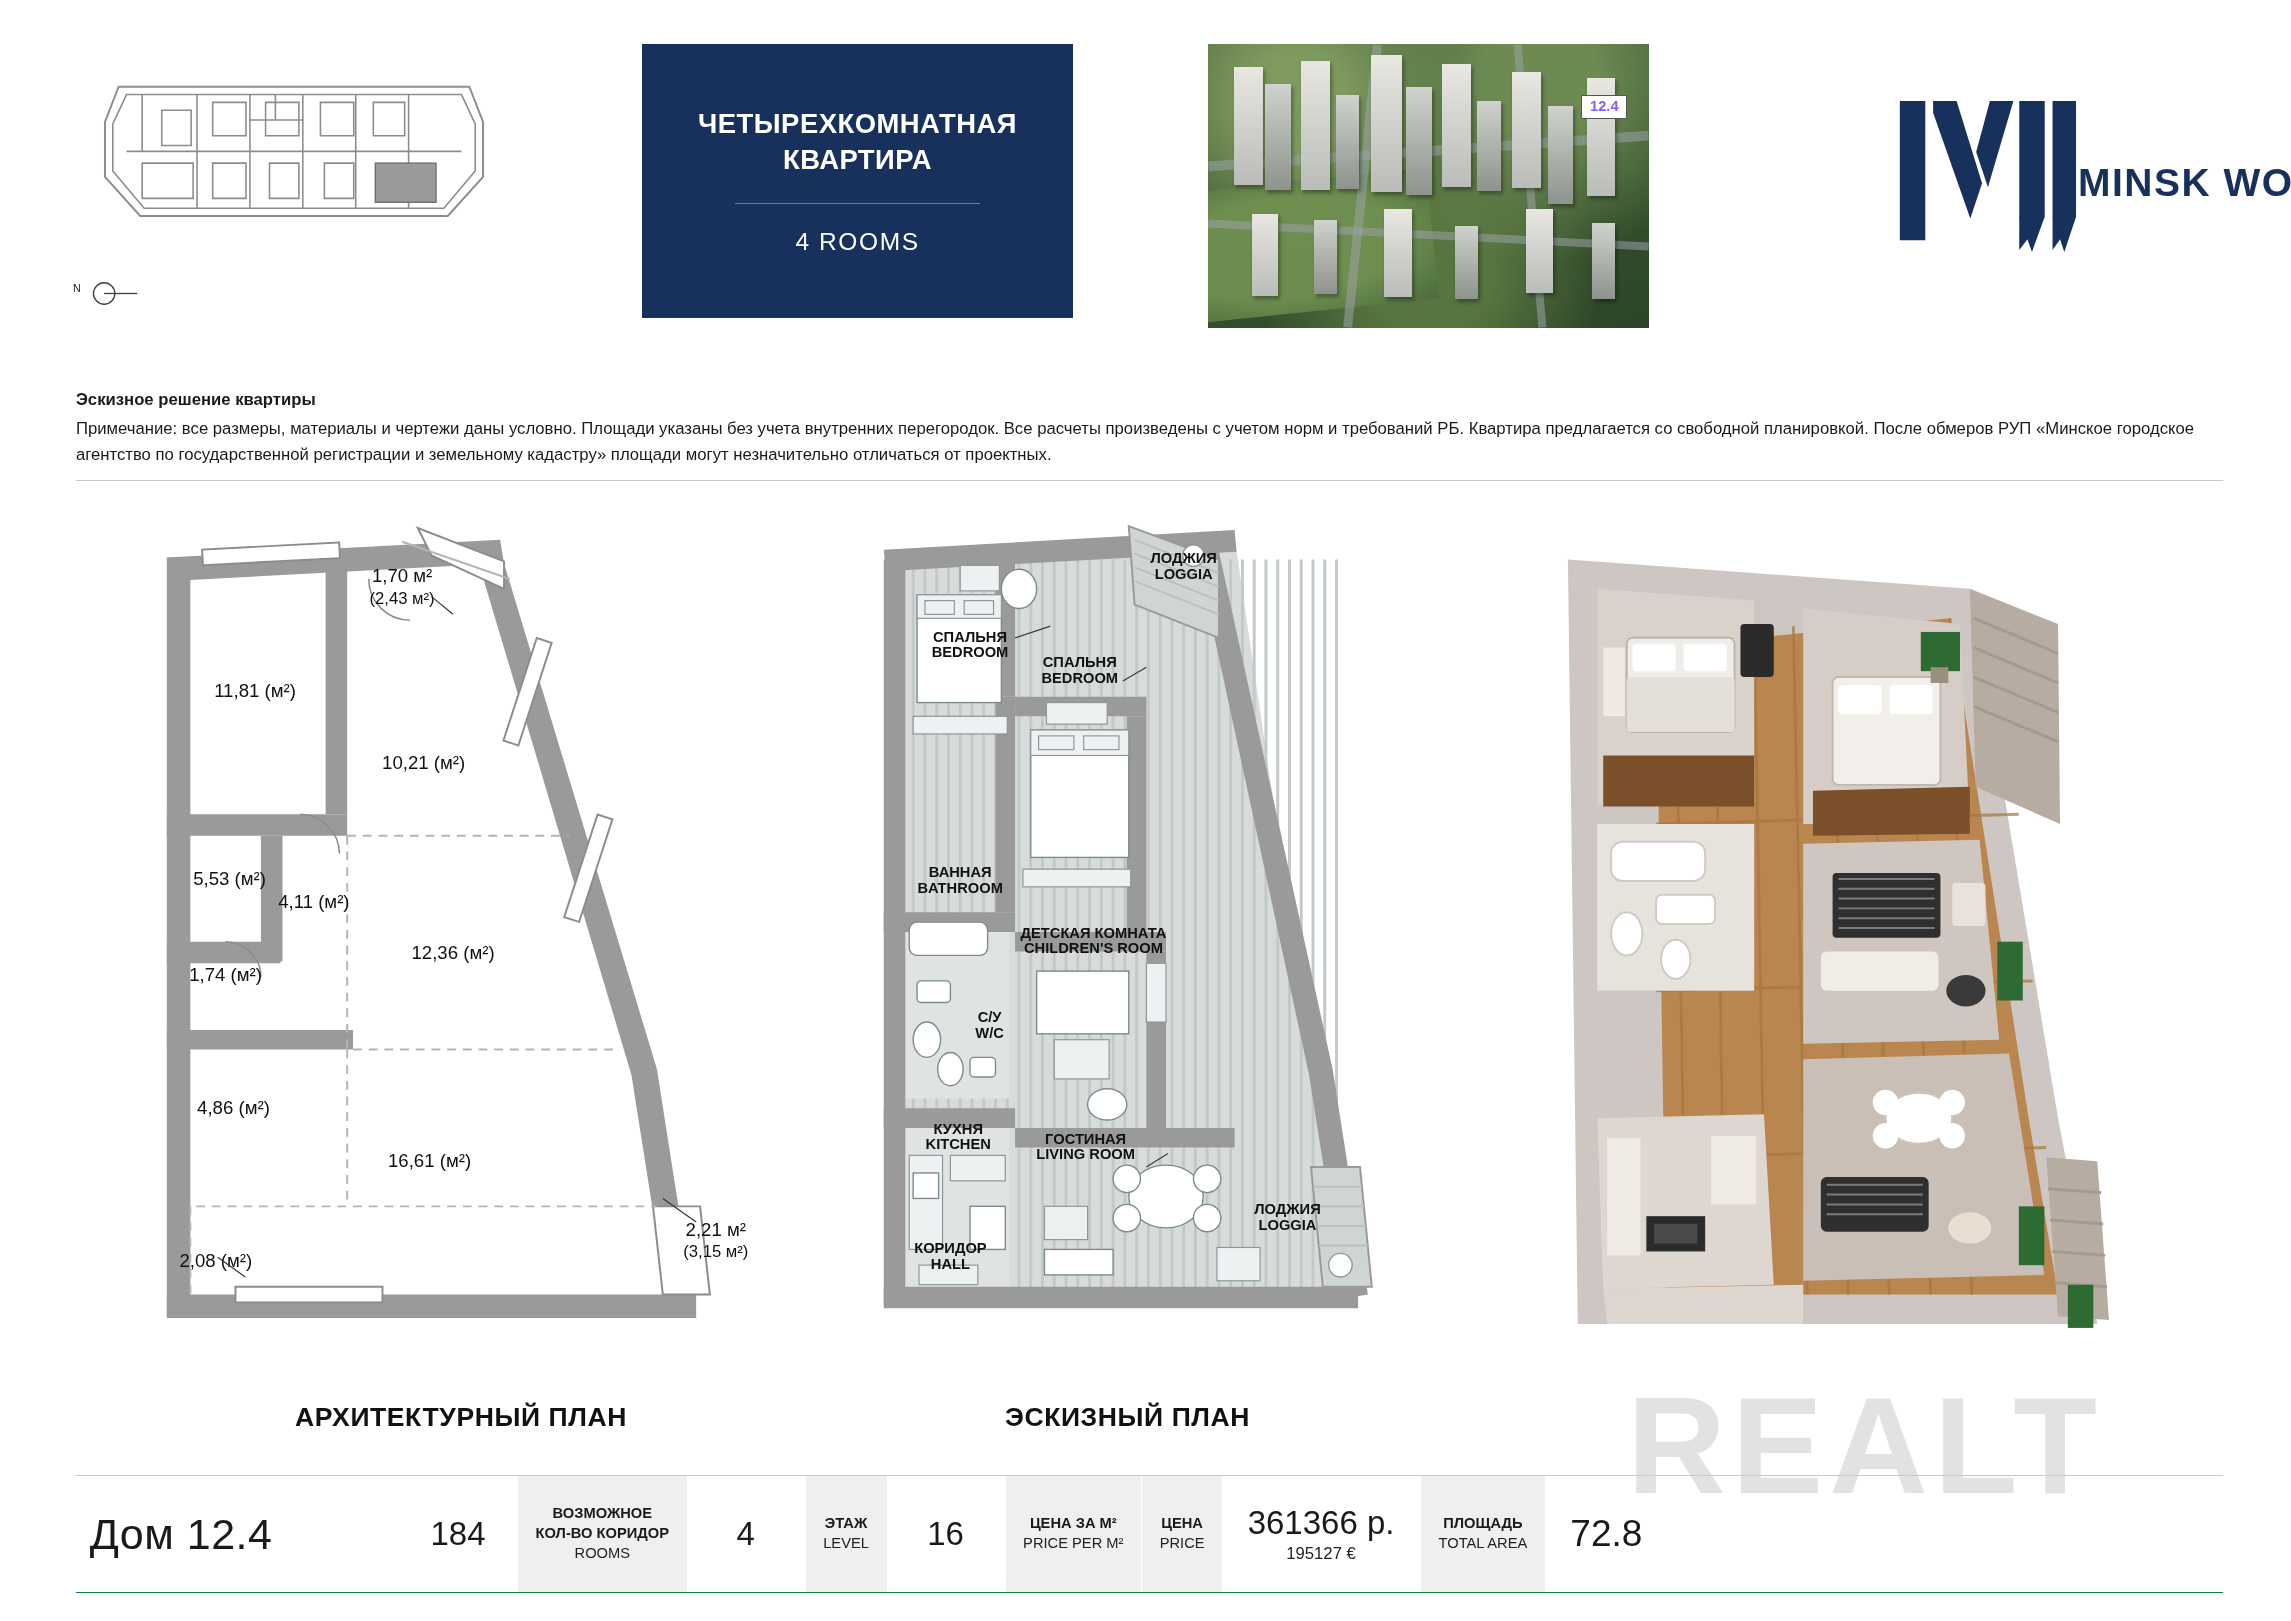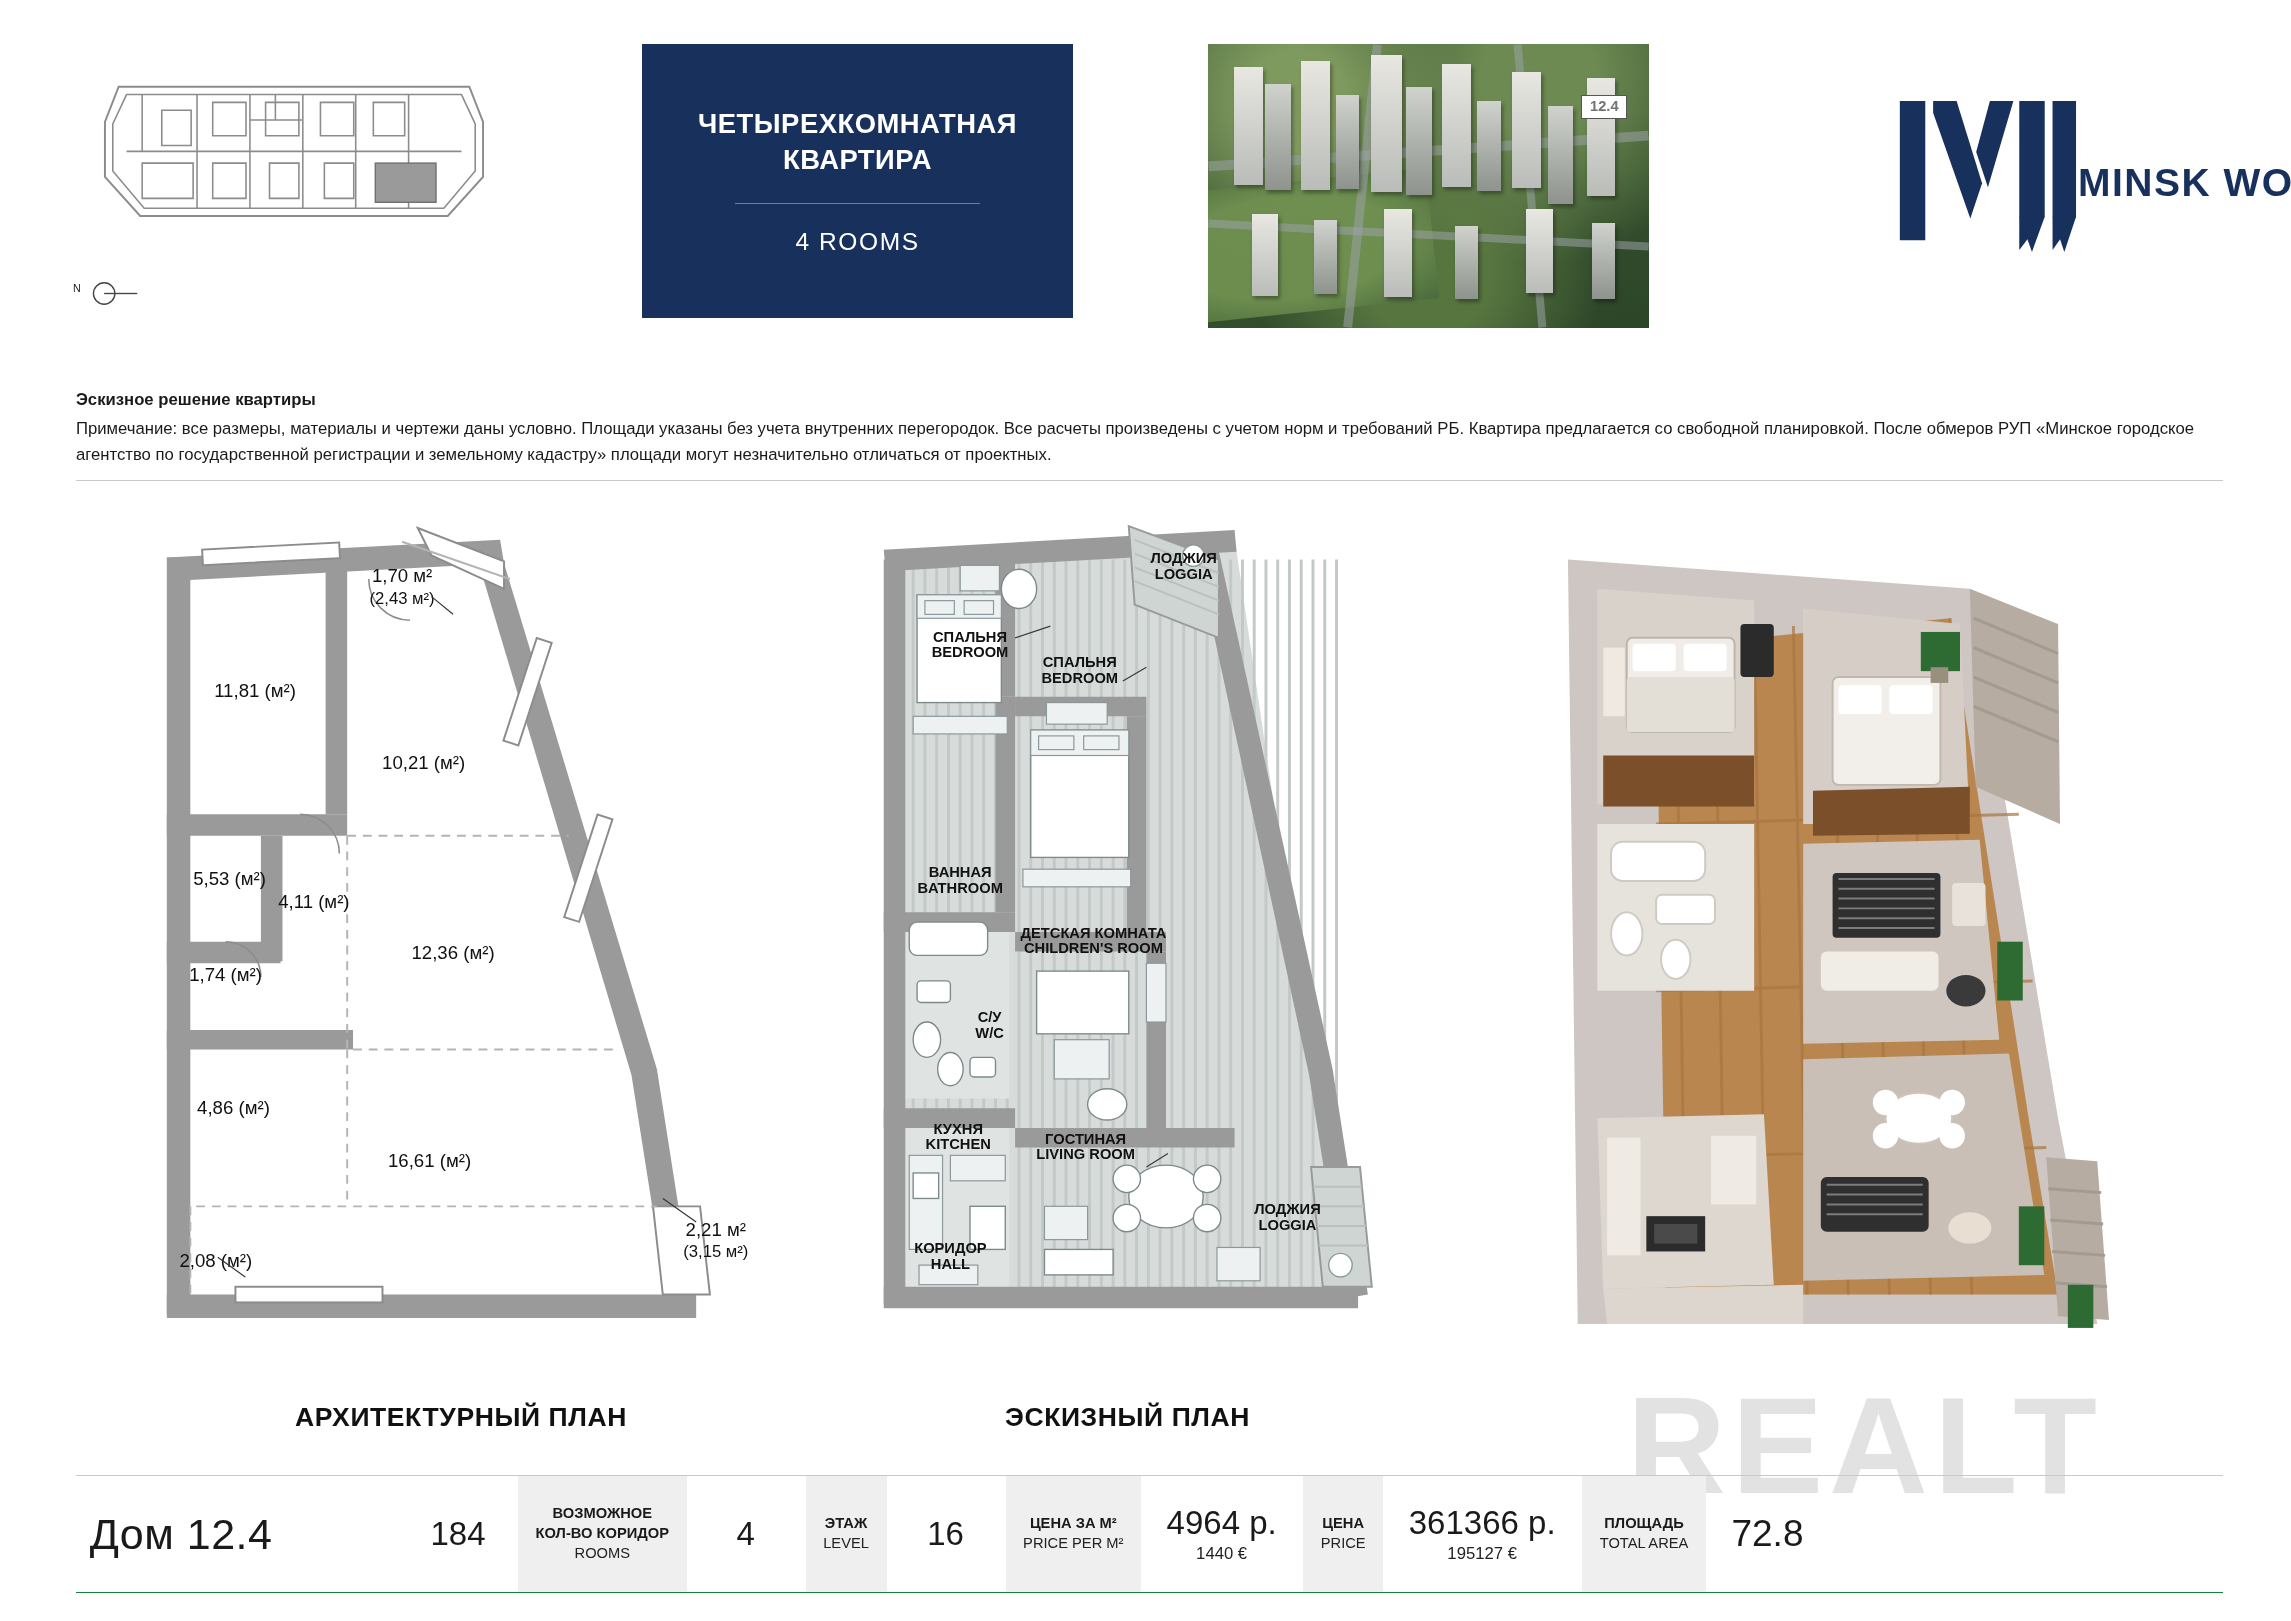--- a/index.html
+++ b/index.html
@@ -76,21 +76,21 @@
   .aerial .road {
     position:absolute; background:#9aa3a6; opacity:.55;
   }
   .aerial .bldg {
     position:absolute; background: linear-gradient(180deg,#e8e7e2,#b9bcb8);
     box-shadow: 2px 2.9px 3.9px rgba(0,0,0,.35);
   }
   .aerial .bldg.dark { background: linear-gradient(180deg,#cfd2cd,#8e938d); }
   .aerial .badge {
     position:absolute; right: 21.6px; top: 51px;
-    background:#fff; color:#737373;
+    background:#fff; color:#8b5cf6;
     font-size: 14.7px; font-weight: bold;
     padding: 2px 7.8px;
     border: 1px solid #555;
     line-height: 1.2;
   }
 
   
   .logo {
     position: absolute; left: 1892px; top: 39px;
     width: 323px; height: 274px;
@@ -672,24 +672,20 @@
     <span class="l2">LEVEL</span>
   </div>
   <div class="f-val">
     <span class="big">16</span>
   </div>
 
   <div class="f-lab">
     <span class="l1">ЦЕНА ЗА М²</span>
     <span class="l2">PRICE PER M²</span>
   </div>
-  <div class="f-val">
-    <span class="big">4964 р.</span>
-    <span class="small">1440 €</span>
-  </div>
 
   <div class="f-lab">
     <span class="l1">ЦЕНА</span>
     <span class="l2">PRICE</span>
   </div>
   <div class="f-val">
     <span class="big">361366 р.</span>
     <span class="small">195127 €</span>
   </div>
 

